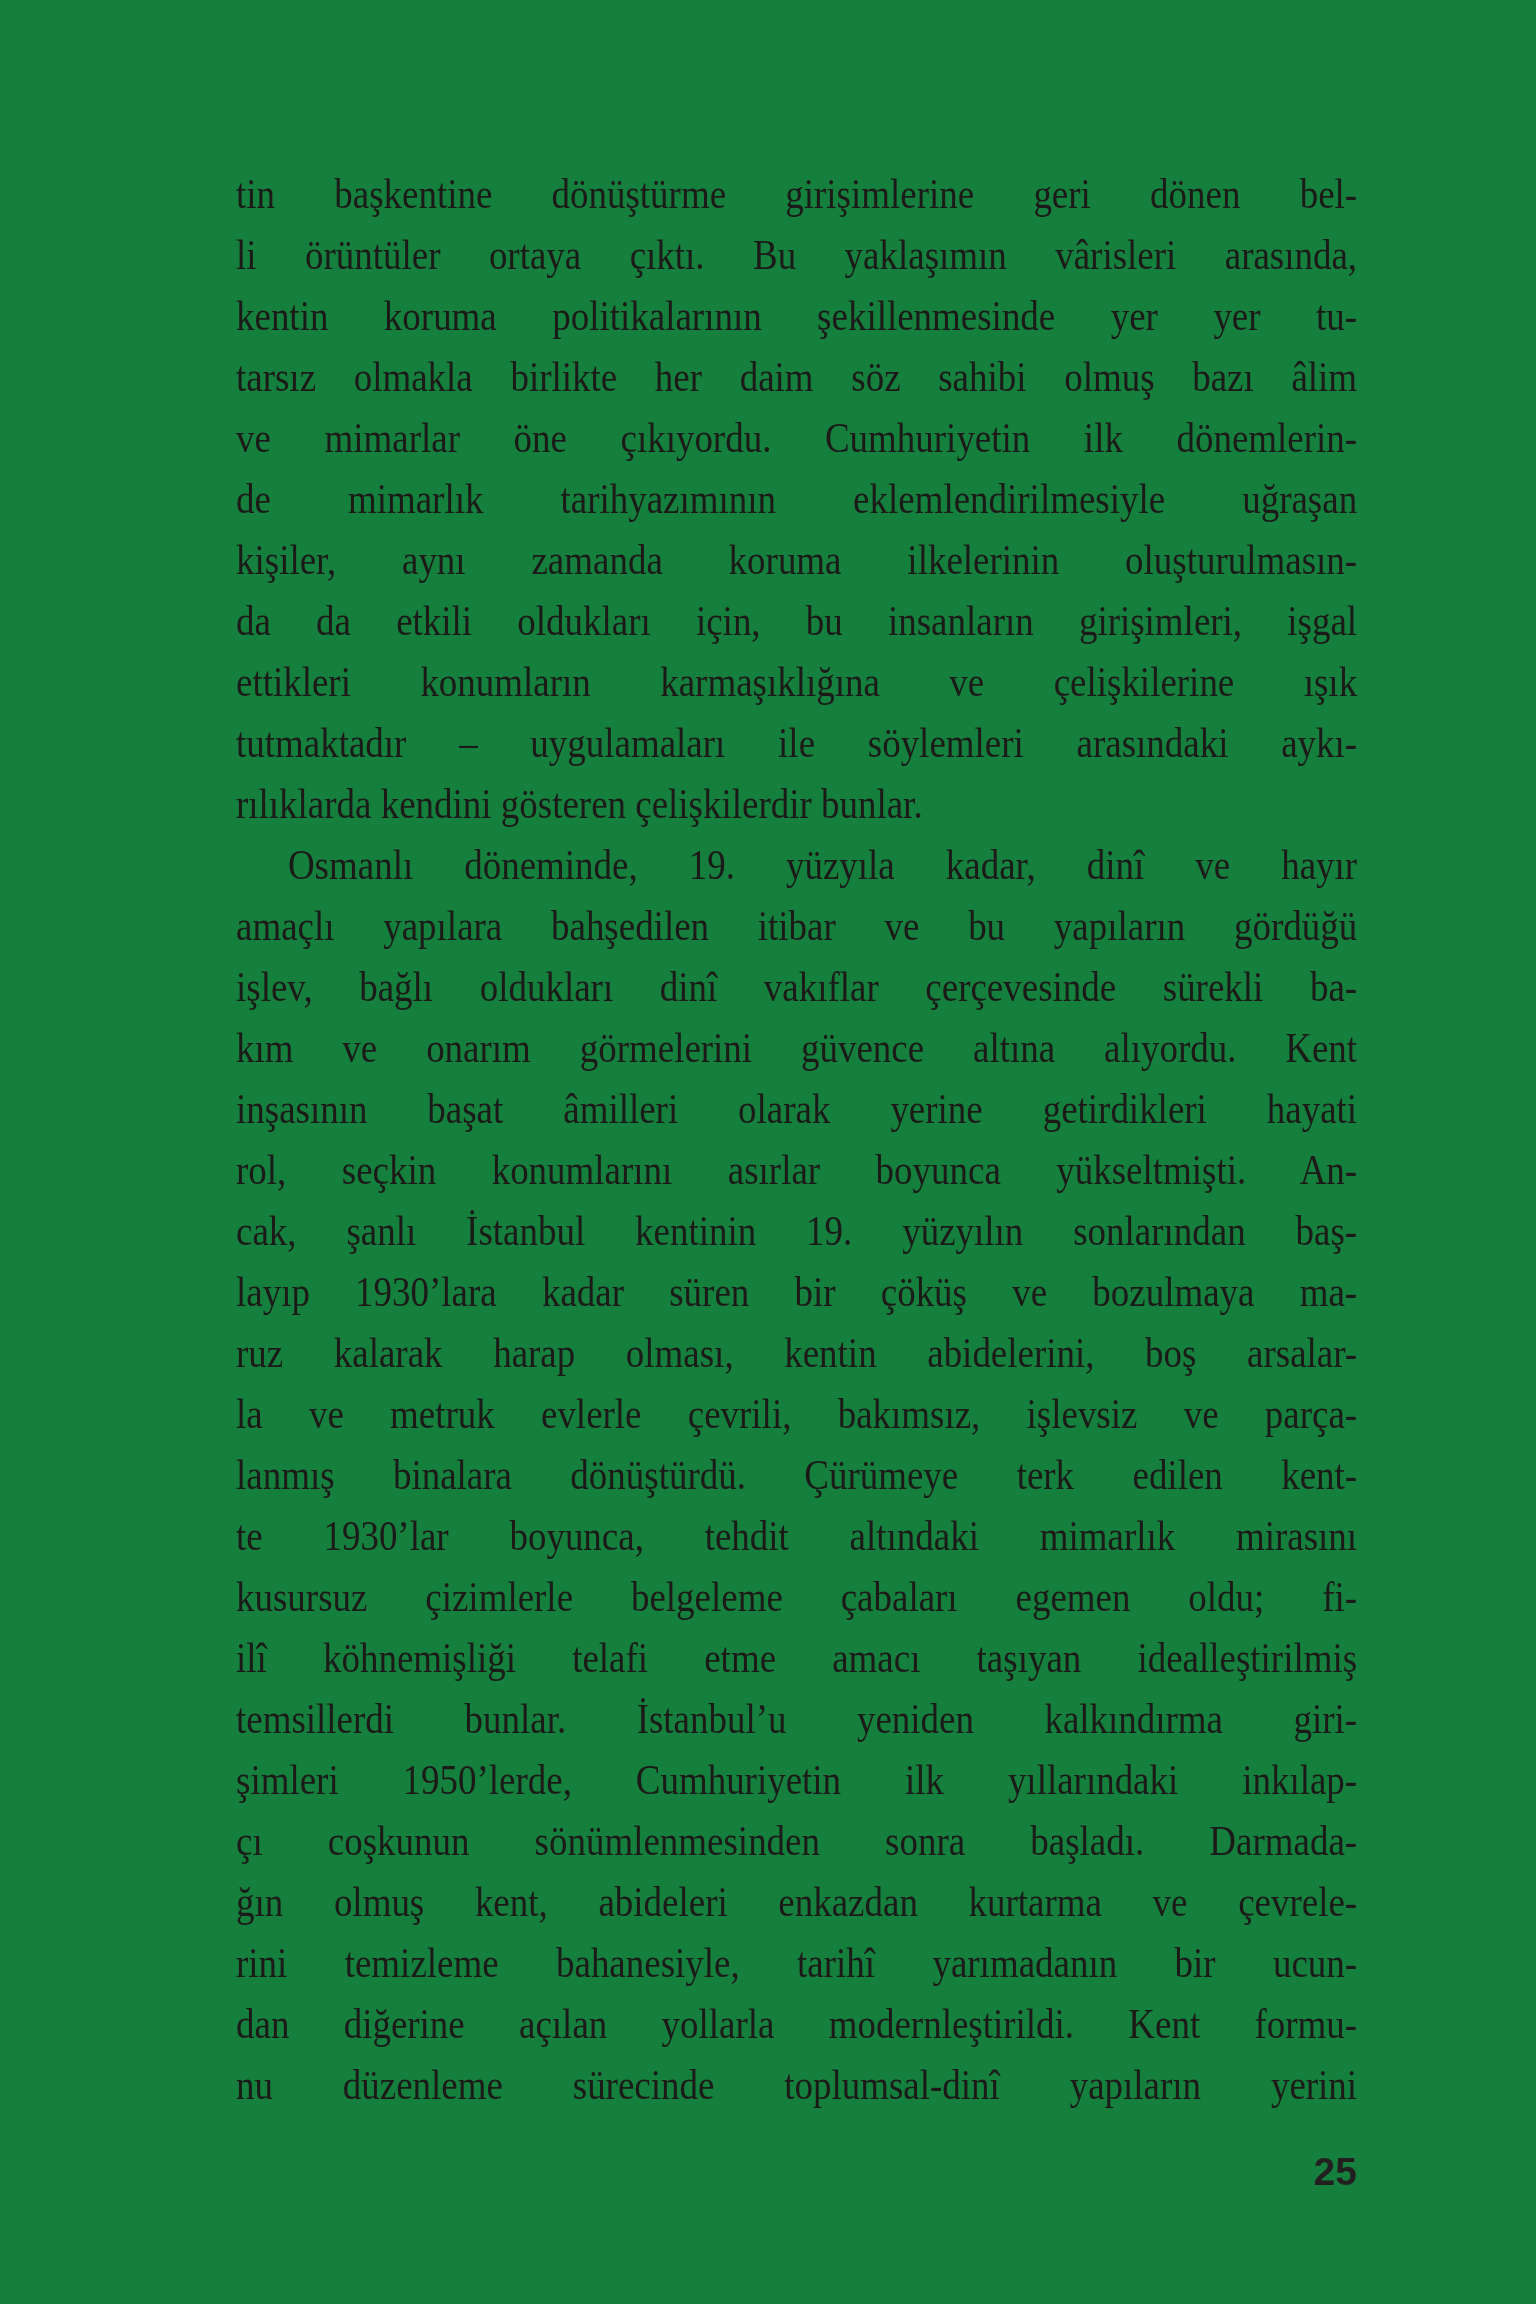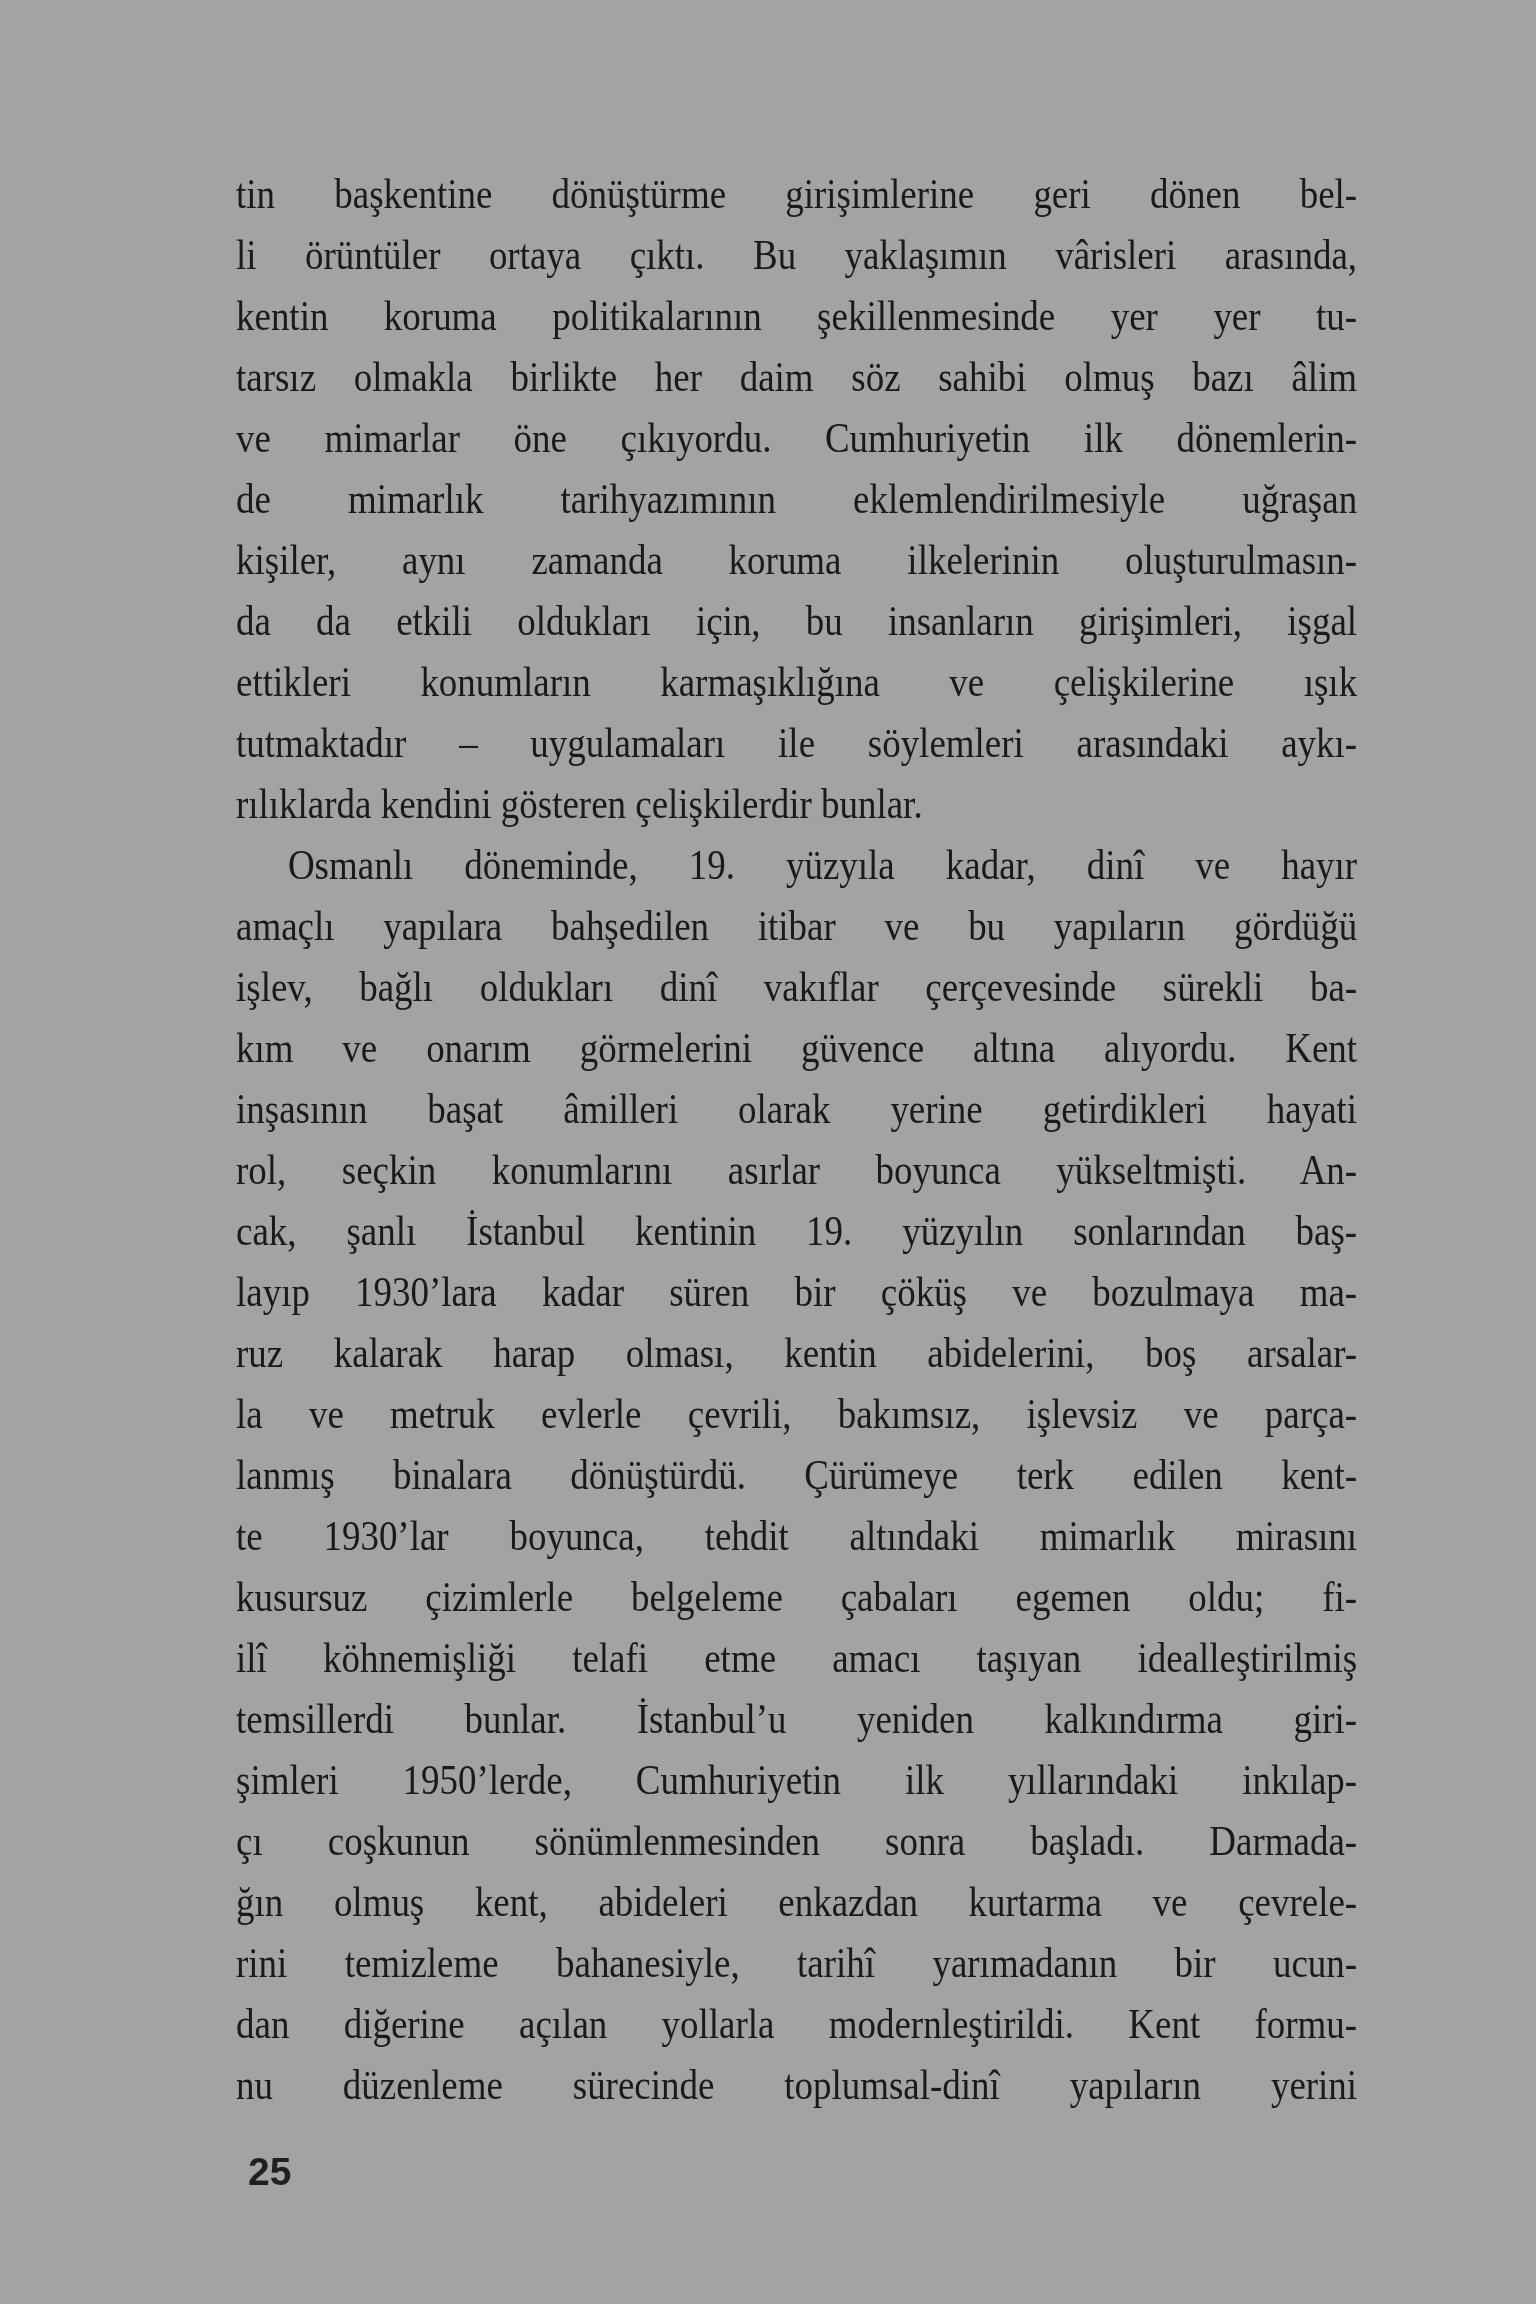--- a/index.html
+++ b/index.html
@@ -4,21 +4,21 @@
 <style>
   html, body {
     margin: 0;
     padding: 0;
     background: #ffffff;
   }
   .page {
     position: relative;
     width: 1536px;
     height: 2304px;
-    background: #a3a3a3;
+    background: #15803d;
     overflow: hidden;
     font-family: "Liberation Serif", serif;
     color: #1c1a18;
   }
   .text-block {
     position: absolute;
     left: 236px;
     top: 164px;
     width: 1274px;
     transform: scaleX(0.88);
@@ -32,23 +32,24 @@
     white-space: normal;
   }
   .line.para-end {
     text-align-last: left;
   }
   .line.indent {
     text-indent: 59px;
   }
   .page-number {
     position: absolute;
-    left: 248px;
+    left: 236px;
     top: 2152px;
     width: 1121px;
+    text-align: right;
     font-family: "Liberation Sans", sans-serif;
     font-weight: 700;
     font-size: 39px;
     line-height: 1;
     color: #231f20;
   }
 </style>
 </head>
 <body>
 

